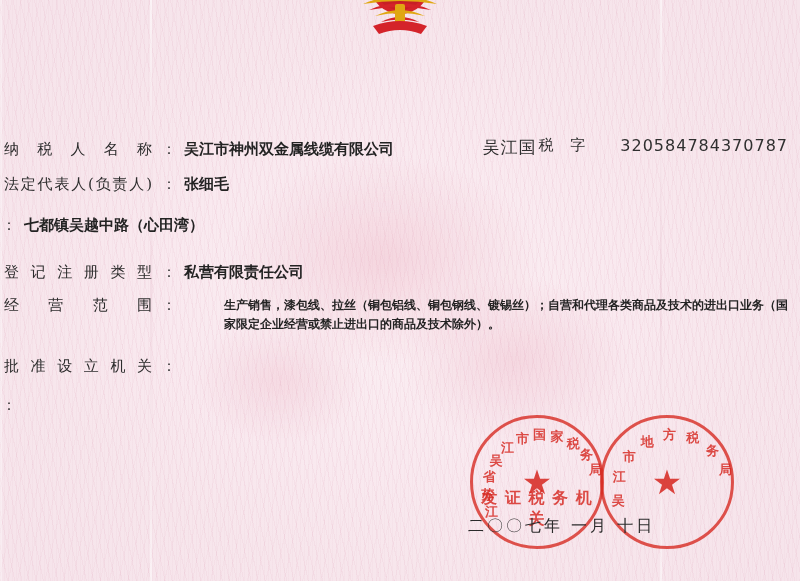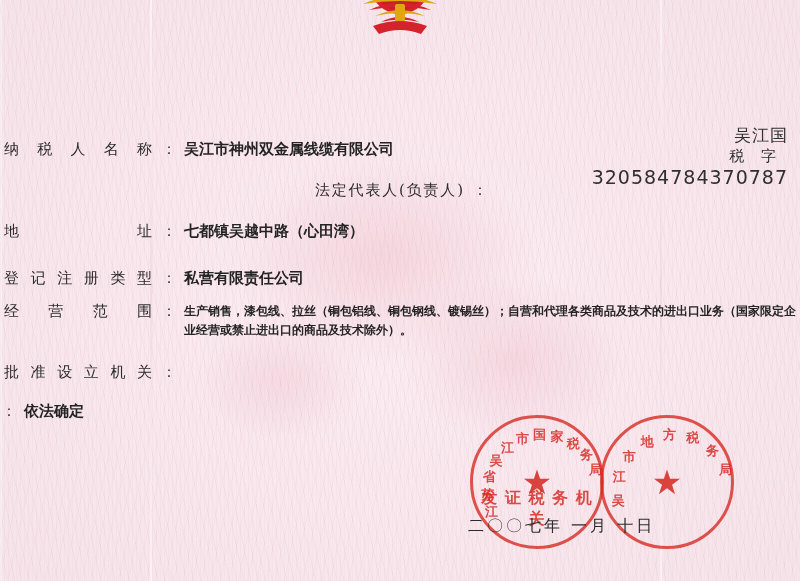--- a/index.html
+++ b/index.html
@@ -72,41 +72,41 @@
     font-weight: bold;
     font-size: 44px;
     letter-spacing: 16px;
     text-indent: 16px;
     color: #2e5d34;
     text-shadow: 0 0 1px rgba(46,93,52,0.6);
   }
 
   .cert-number-row {
     position: absolute;
-    top: 124px;
+    top: 136px;
     right: 12px;
     display: flex;
-    align-items: flex-end;
+    align-items: flex-start;
     font-family: "DejaVu Serif", serif;
     color: #2f2f2f;
-    flex-direction: column;
   }
   .cert-prefix {
     font-size: 17px;
     letter-spacing: 1px;
   }
   .cert-sub {
     font-size: 15px;
     letter-spacing: 6px;
     margin: 0 6px 0 2px;
   }
   .cert-digits {
-    font-size: 19px;
+    font-size: 16px;
     letter-spacing: 1px;
     font-family: "DejaVu Sans", sans-serif;
+    margin-left: 23px;
   }
 
   .fields {
     position: absolute;
     left: 0;
     top: 140px;
     width: 800px;
   }
   .field-row {
     position: relative;
@@ -143,24 +143,25 @@
   }
   .scope-value {
     flex: 1 1 auto;
     padding-left: 6px;
     padding-right: 1px;
     font-size: 12px;
     line-height: 1.55;
     font-family: "DejaVu Sans", sans-serif;
     color: #232323;
     font-weight: bold;
+    margin-left: 40px;
   }
 
   .row-name      { top: 0; }
-  .row-legal     { margin-top: 22px; justify-content: center; }
+  .row-legal     { margin-top: 16px; }
   .row-address   { margin-top: 22px; }
   .row-type      { margin-top: 28px; }
   .row-scope     { margin-top: 14px; }
   .row-approve   { margin-top: 24px; }
   .row-withhold  { margin-top: 20px; }
 
   
   .ali-watermark {
     position: absolute;
     left: 86px;
@@ -312,24 +313,24 @@
 
     <div class="field-row row-name">
       <div class="field-label">纳税人名称</div>
       <div class="colon">：</div>
       <div class="field-value">吴江市神州双金属线缆有限公司</div>
     </div>
 
     <div class="field-row row-legal">
       <div class="field-label">法定代表人(负责人)</div>
       <div class="colon">：</div>
+      <div class="field-value">张细毛</div>
     </div>
 
     <div class="field-row row-address">
-      <div class="field-label">地址</div>
       <div class="colon">：</div>
       <div class="field-value">七都镇吴越中路（心田湾）</div>
     </div>
 
     <div class="field-row row-type">
       <div class="field-label">登记注册类型</div>
       <div class="colon">：</div>
       <div class="field-value">私营有限责任公司</div>
     </div>
 
@@ -339,21 +340,20 @@
       <div class="scope-value">生产销售，漆包线、拉丝（铜包铝线、铜包钢线、镀锡丝）；自营和代理各类商品及技术的进出口业务（国家限定企业经营或禁止进出口的商品及技术除外）。</div>
     </div>
 
     <div class="field-row row-approve">
       <div class="field-label">批准设立机关</div>
       <div class="colon">：</div>
     </div>
 
     <div class="field-row row-withhold">
       <div class="colon">：</div>
-      <div class="field-value">依法确定</div>
     </div>
 
   </div>
 
 
   <div class="seal seal-left">
     <div class="seal-arc-text">
       <span style="transform: rotate(-112deg) translate(0,-56px) rotate(112deg);">江</span>
       <span style="transform: rotate(-94deg) translate(0,-56px) rotate(94deg);">苏</span>
       <span style="transform: rotate(-76deg) translate(0,-56px) rotate(76deg);">省</span>

